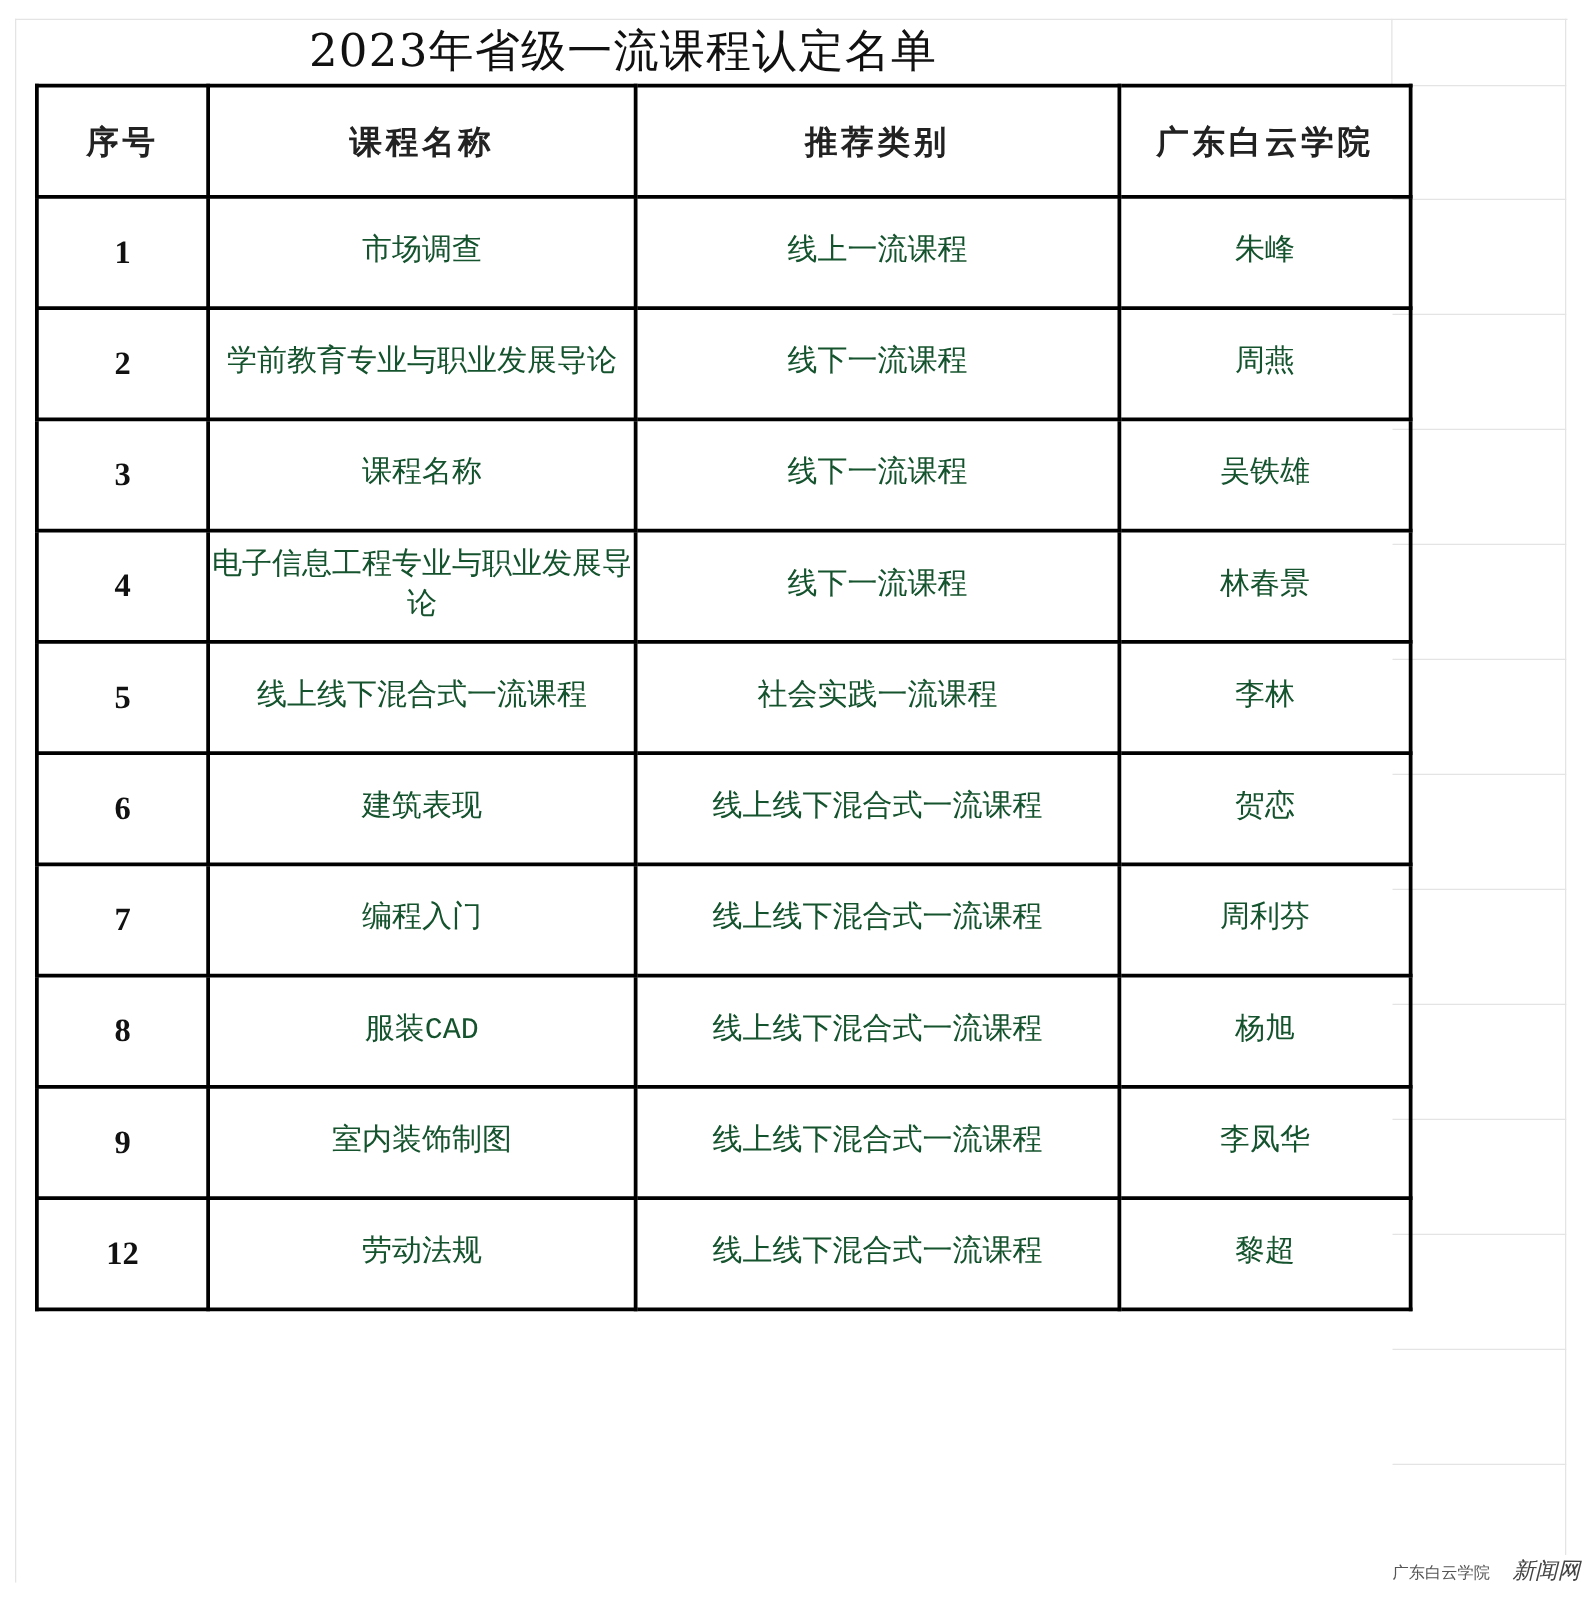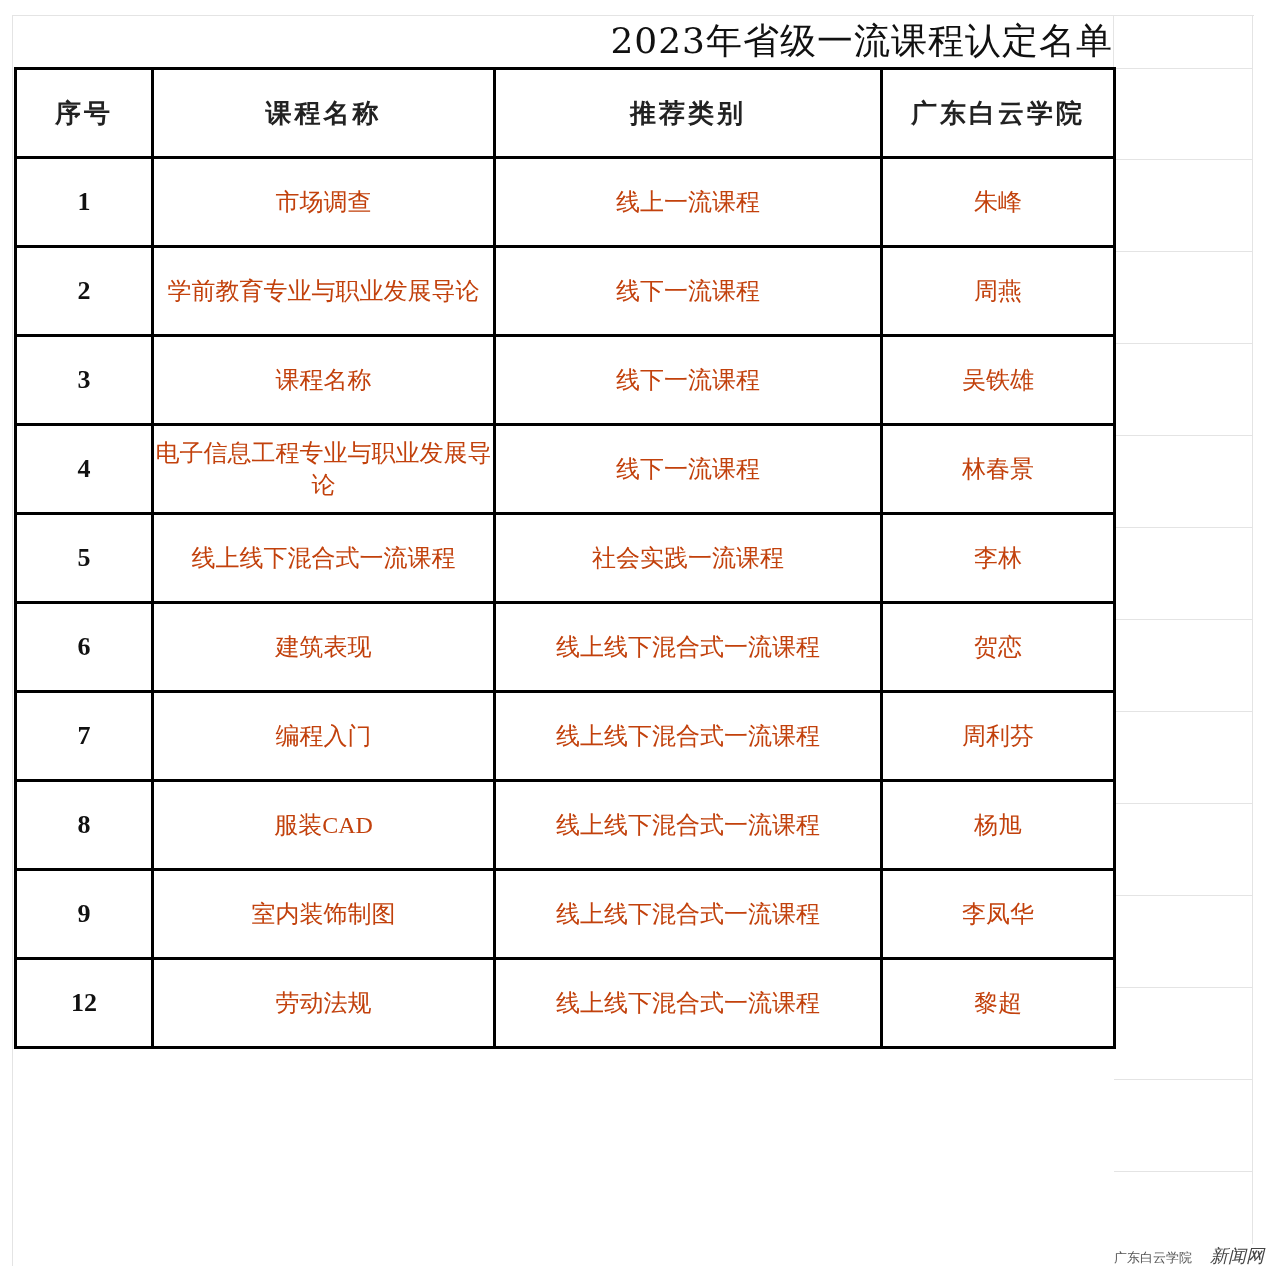--- a/index.html
+++ b/index.html
@@ -9,46 +9,46 @@
       border-top: 1px solid #e4e4e4; border-left: 1px solid #e4e4e4;
     }
     .gridcol {
       position: absolute; left: 1114px; top: 15px; width: 139px; height: 1250px;
       border-right: 1px solid #e4e4e4; box-sizing: border-box;
     }
     .gridline { position: absolute; left: 1114px; width: 139px; height: 1px; background: #e4e4e4; }
     .title-row {
       position: absolute; left: 14px; top: 15px; width: 1100px; height: 53px;
       border-right: 1px solid #e4e4e4; box-sizing: border-box;
-      display: flex; align-items: center; justify-content: flex-end;
+      display: flex; align-items: center; justify-content: center;
     }
     .title {
       font-family: "DejaVu Serif", "Liberation Serif", serif;
       font-size: 36px; color: #111; letter-spacing: 1px;
       margin-left: -130px;
     }
     table.main {
-      position: absolute; left: 14px; top: 67px;
+      position: absolute; left: 28px; top: 67px;
       border-collapse: collapse; table-layout: fixed;
     }
     table.main td, table.main th {
       border: 3px solid #000; height: 86px; padding: 0;
       text-align: center; vertical-align: middle;
     }
     th {
       font-family: "DejaVu Serif", "Liberation Serif", serif;
       font-weight: bold; font-size: 26px; color: #222; letter-spacing: 3px;
     }
     td.seq {
       font-family: "Liberation Serif", "DejaVu Serif", serif;
       font-size: 26px; color: #111; font-weight: bold;
     }
     td.txt {
-      font-family: Liberation Serif, serif;
-      font-size: 24px; color: #c2410c; line-height: 32px;
+      font-family: Liberation Mono, monospace;
+      font-size: 24px; color: #14532d; line-height: 32px;
     }
     .watermark {
       position: absolute; left: 1112px; top: 1244px;
       font-family: "DejaVu Sans", sans-serif; font-size: 13px; color: #555;
       background: #fff; padding: 0 2px;
     }
     .watermark .wm2 { font-family: "DejaVu Serif", serif; font-size: 18px; font-style: italic; margin-left: 18px; color: #444; }
   </style>
 </head>
 <body>

